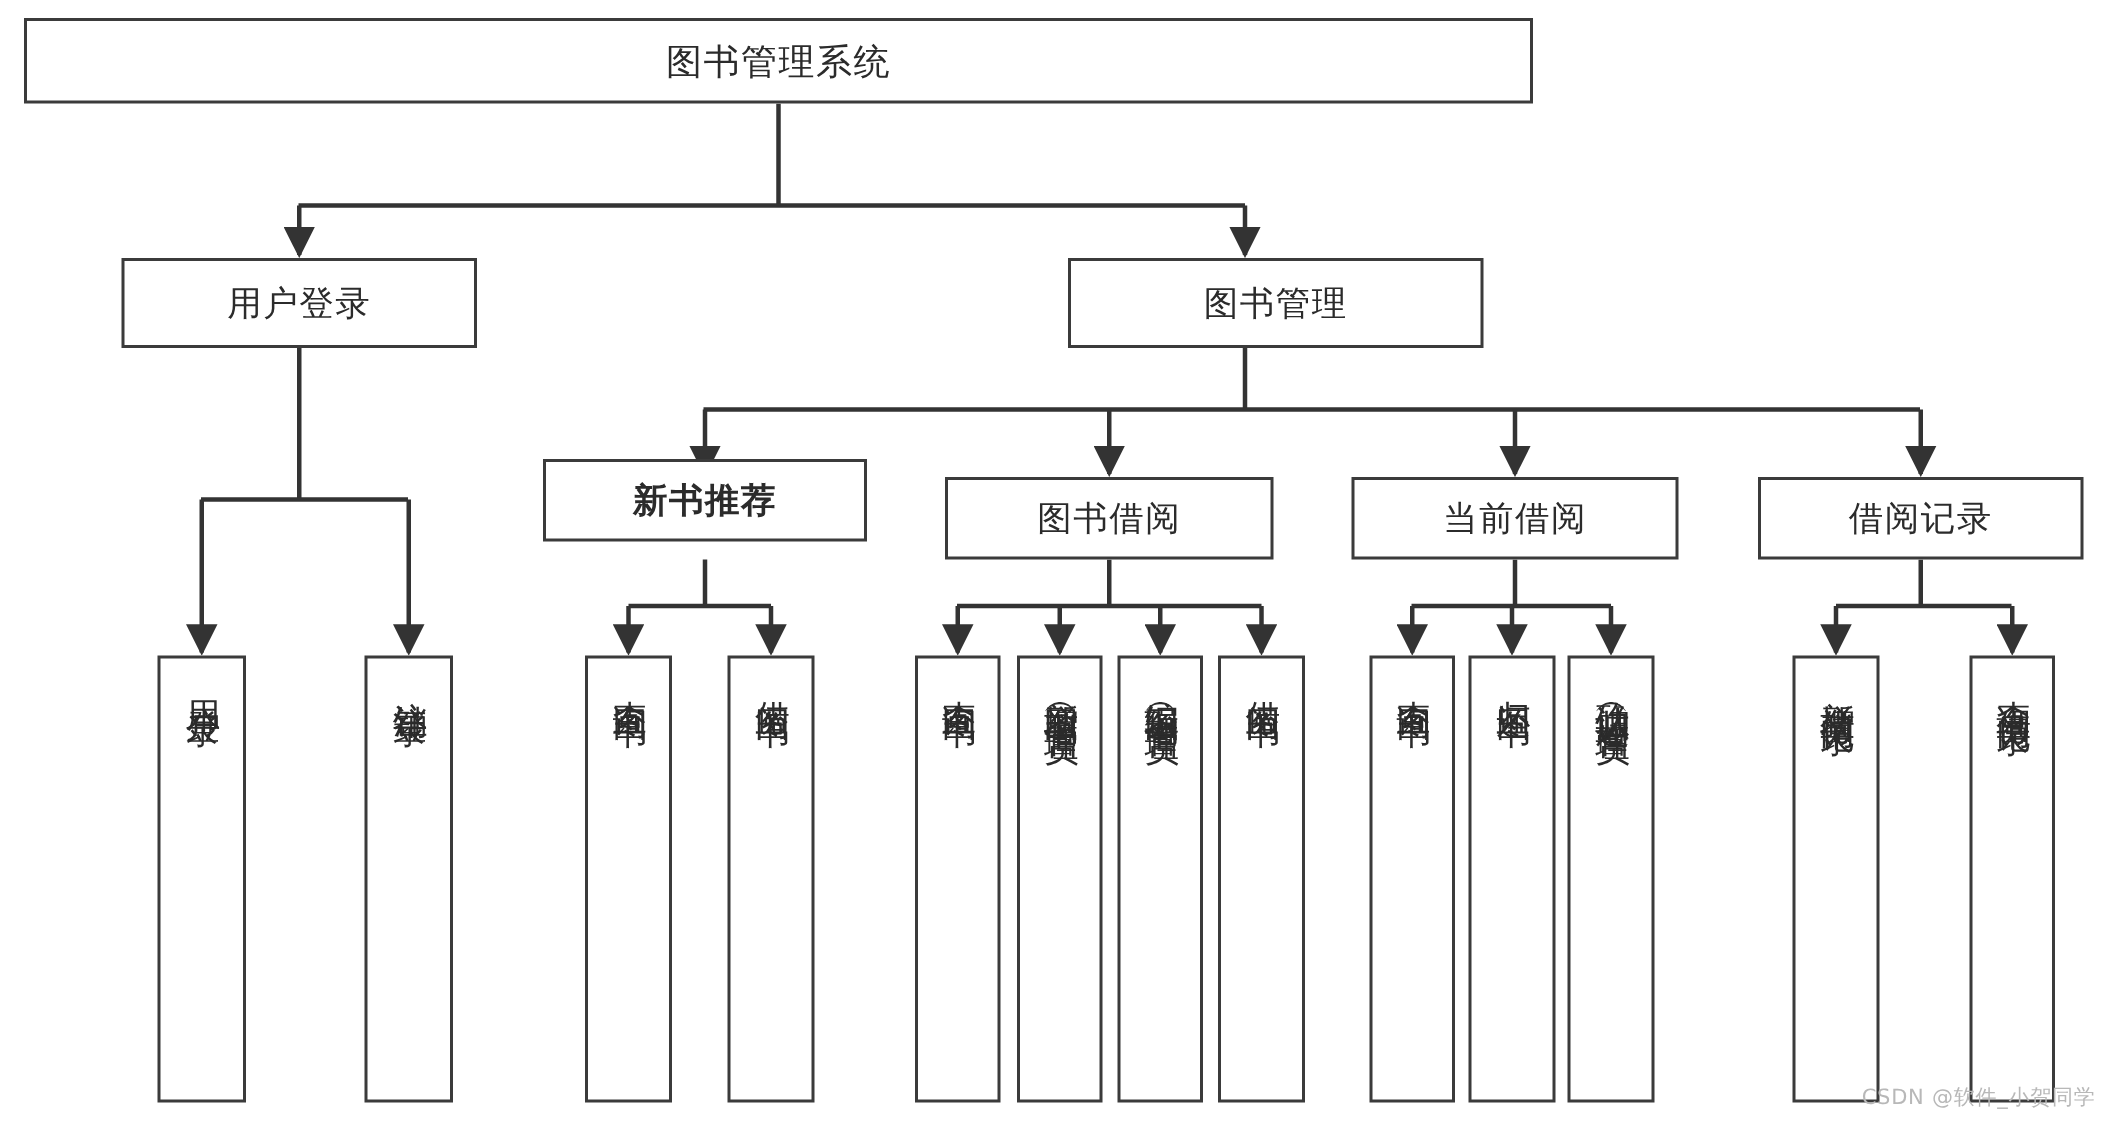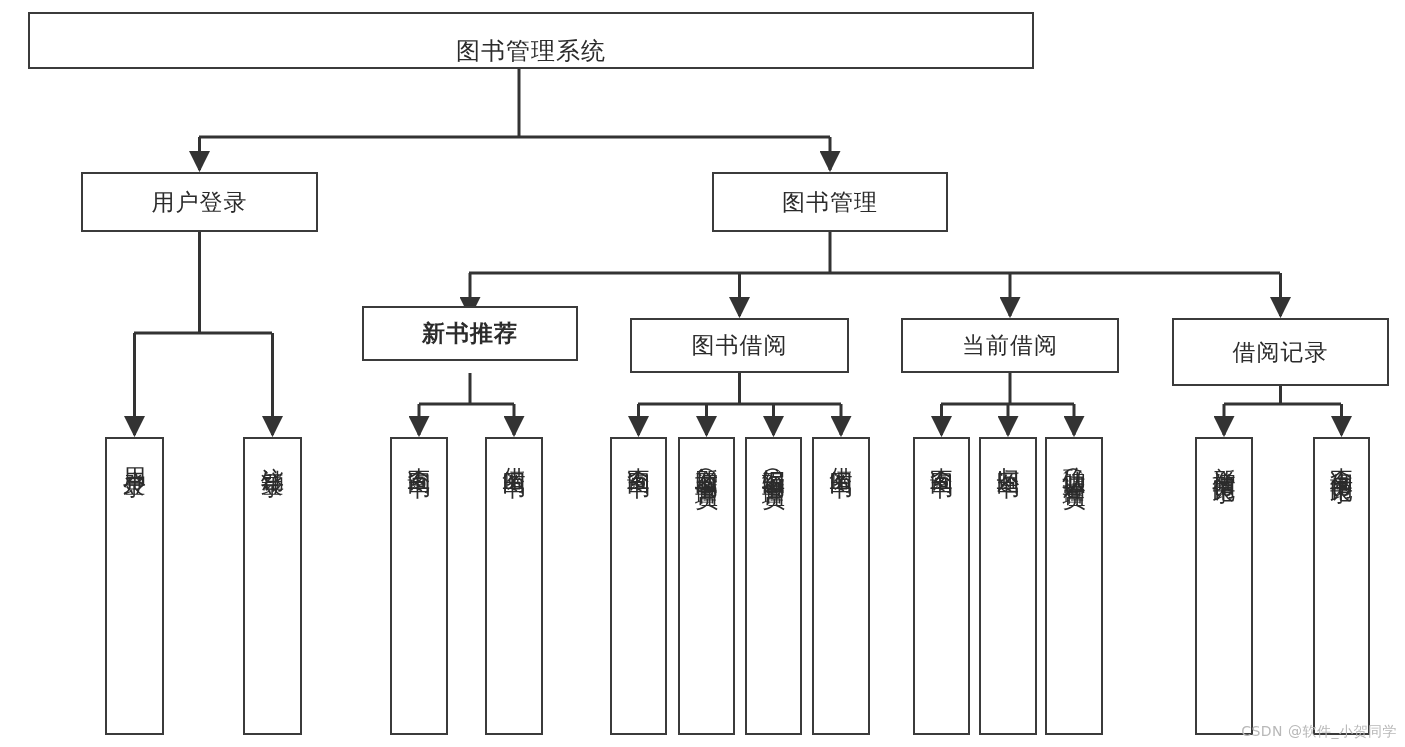--- a/index.html
+++ b/index.html
@@ -108,41 +108,41 @@
         <path d="M 941.5 404 L 941.5 435" marker-end="url(#arrow)"></path>
         <path d="M 1008 404 L 1008 435" marker-end="url(#arrow)"></path>
         <path d="M 1074 404 L 1074 435" marker-end="url(#arrow)"></path>
         <path d="M 1280.5 373 L 1280.5 404"></path>
         <path d="M 1224 404 L 1341 404"></path>
         <path d="M 1224 404 L 1224 435" marker-end="url(#arrow)"></path>
         <path d="M 1341.5 404 L 1341.5 435" marker-end="url(#arrow)"></path>
       </g>
   </svg>
 
-  <div class="node horiz root" style="left: 28px; top: 12px; width: 1006px; height: 57px; align-items: flex-end;">
+  <div class="node horiz root" style="left: 16px; top: 12px; width: 1006px; height: 57px;">
       <span>图书管理系统</span>
     </div>
 
   <div class="node horiz" style="left: 81px; top: 172px; width: 237px; height: 60px;">
       <span>用户登录</span>
     </div>
-  <div class="node horiz" style="left: 712px; top: 172px; width: 236px; height: 60px;">
+  <div class="node horiz" style="left: 712px; top: 172px; width: 277px; height: 60px;">
       <span>图书管理</span>
     </div>
 
   <div class="node horiz" style="left: 362px; top: 306px; width: 216px; height: 55px; font-weight: bold;">
       <span>新书推荐</span>
     </div>
   <div class="node horiz" style="left: 630px; top: 318px; width: 219px; height: 55px; align-items: center;">
       <span>图书借阅</span>
     </div>
   <div class="node horiz" style="left: 901px; top: 318px; width: 218px; height: 55px;">
       <span>当前借阅</span>
     </div>
-  <div class="node horiz" style="left: 1172px; top: 318px; width: 217px; height: 68px; align-items: center;">
+  <div class="node horiz" style="left: 1172px; top: 318px; width: 217px; height: 55px; align-items: center;">
       <span>借阅记录</span>
     </div>
 
   <div class="node vert" style="left: 105px; top: 437px; width: 59px; height: 298px;">
       <span class="vtext">用户登录</span>
     </div>
   <div class="node vert" style="left: 243px; top: 437px; width: 59px; height: 298px;">
       <span class="vtext">注销登录</span>
     </div>
 

